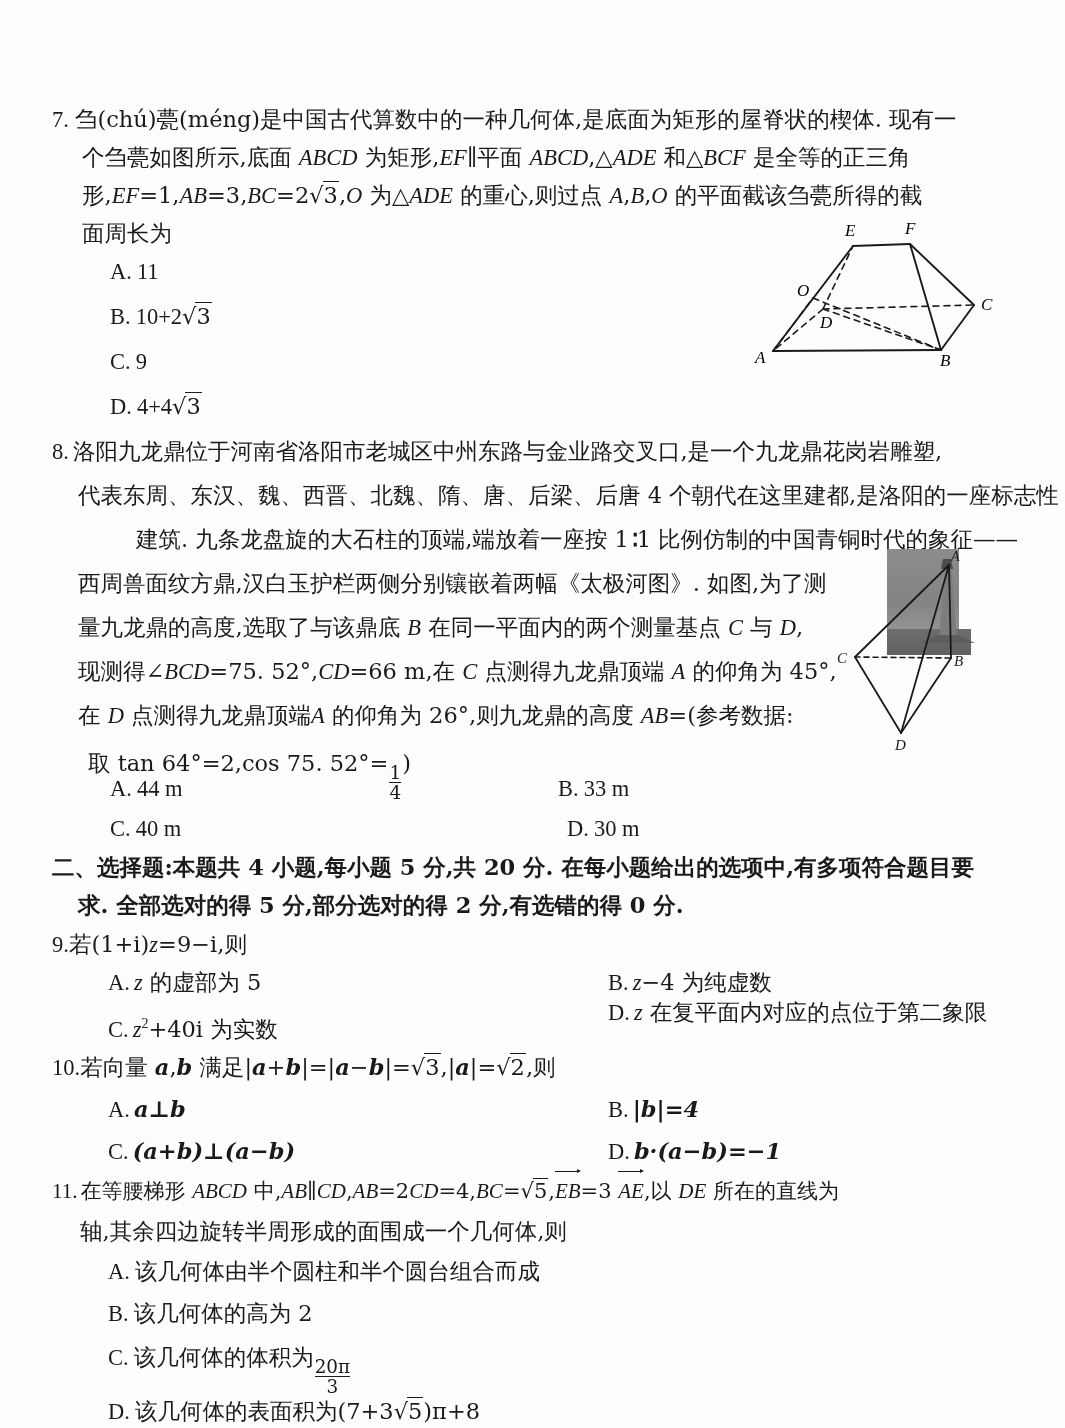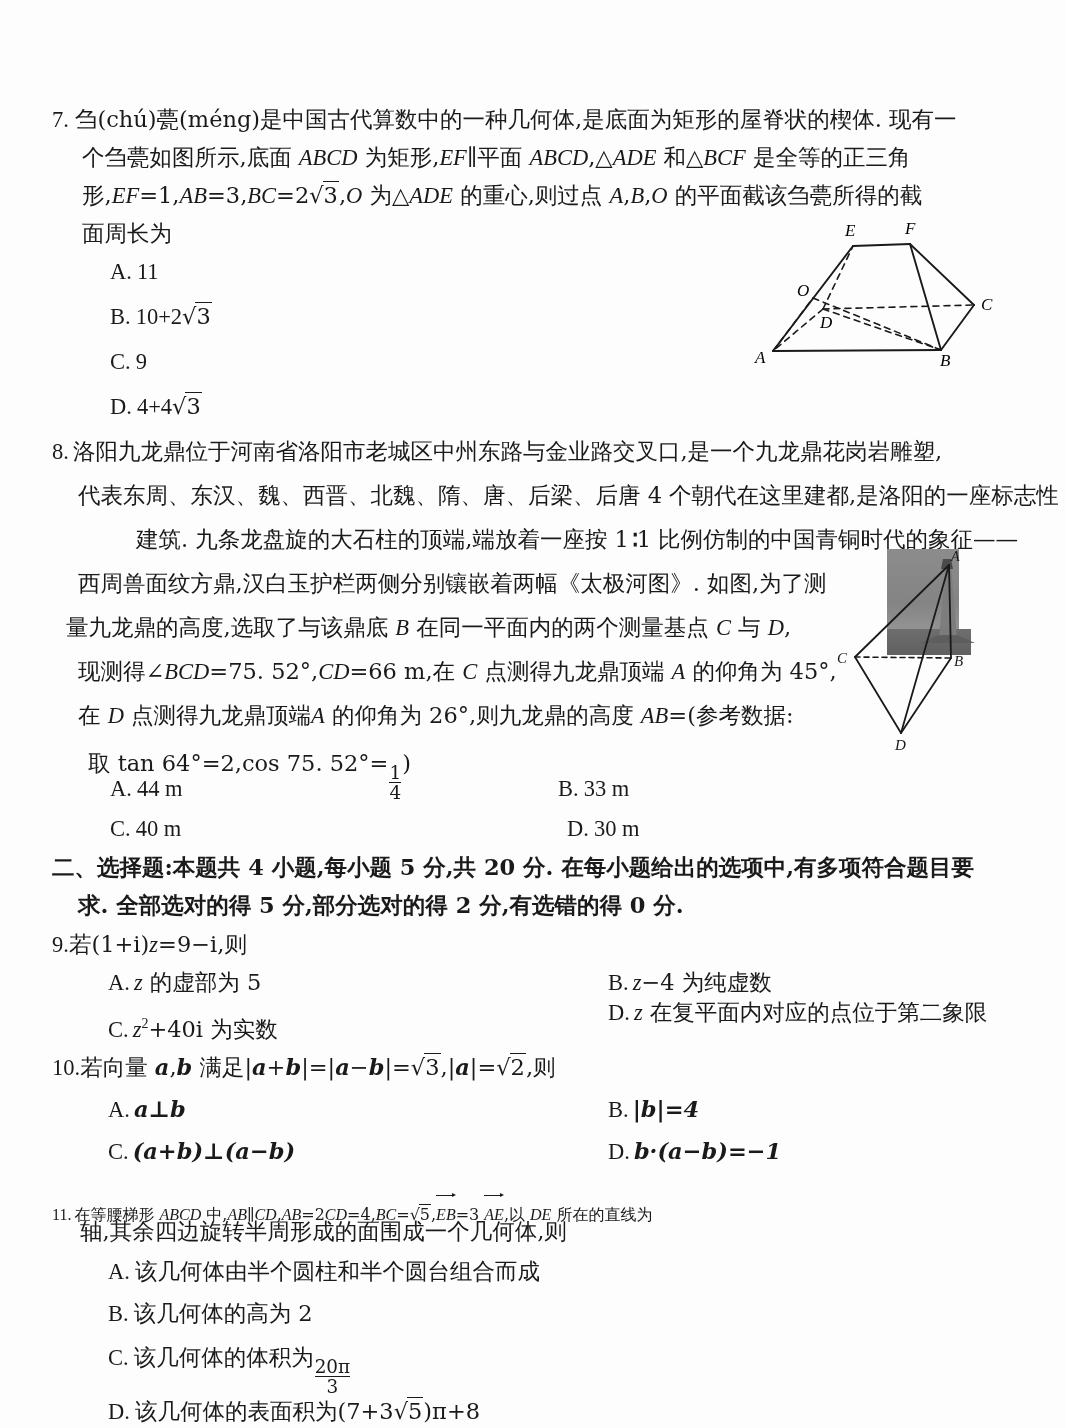--- a/index.html
+++ b/index.html
@@ -25,21 +25,21 @@
 
   
   .qblock { position: absolute; }
   .line {
     font-size: 22.5px;
     line-height: 38px;
     white-space: nowrap;
     letter-spacing: 0px;
   }
   .cn { font-family: "DejaVu Serif", "Liberation Serif", serif; }
-  .it { font-style: italic; font-family: "Liberation Serif", serif; margin-top: 24px; }
+  .it { font-style: italic; font-family: "Liberation Serif", serif; }
   .num { font-family: "Liberation Serif", serif; }
   .bold { font-weight: bold; }
 
   
   .frac {
     display: inline-flex;
     flex-direction: column;
     vertical-align: -0.42em;
     text-align: center;
     font-size: 0.82em;
@@ -178,21 +178,21 @@
   <div class="qblock" style="left:52px; top:432px; width:960px;">
 
     <div class="line cn" style="position:absolute; left:0; top:0;">
       <span class="num">8.</span><span style="display:inline-block;width:4px;"></span><span>洛阳九龙鼎位于河南省洛阳市老城区中州东路与金业路交叉口,是一个九龙鼎花岗岩雕塑,</span>
     </div>
 
     <div class="line cn" style="position:absolute; left:26px; top:44px;">代表东周、东汉、魏、西晋、北魏、隋、唐、后梁、后唐 4 个朝代在这里建都,是洛阳的一座标志性</div>
     <div class="line cn" style="position:absolute; left:40px; top:88px;margin-left:44px;">建筑. 九条龙盘旋的大石柱的顶端,端放着一座按 1∶1 比例仿制的中国青铜时代的象征——</div>
     <div class="line cn" style="position:absolute; left:26px; top:132px;">西周兽面纹方鼎,汉白玉护栏两侧分别镶嵌着两幅《太极河图》. 如图,为了测</div>
 
-    <div class="line cn" style="position:absolute; left:14px; top:176px;">
+    <div class="line cn" style="position:absolute; left:26px; top:176px;">
       <span>量九龙鼎的高度,选取了与该鼎底 </span><span class="it">B</span><span> 在同一平面内的两个测量基点 </span><span class="it">C</span><span> 与 </span><span class="it">D</span><span>,</span>
     </div>
 
     <div class="line cn" style="position:absolute; left:26px; top:220px;">
       <span>现测得∠</span><span class="it">BCD</span><span>=75. 52°,</span><span class="it">CD</span><span>=66 m,在 </span><span class="it">C</span><span> 点测得九龙鼎顶端 </span><span class="it">A</span><span> 的仰角为 45°,</span>
     </div>
 
     <div class="line cn" style="position:absolute; left:26px; top:264px;">
       <span>在 </span><span class="it">D</span><span> 点测得九龙鼎顶端</span><span class="it">A</span><span> 的仰角为 26°,则九龙鼎的高度 </span><span class="it">AB</span><span>=(参考数据:</span>
     </div>
@@ -290,21 +290,21 @@
     </div>
     <div class="opt cn bvec" style="left:56px; top:84px;">
       <span class="num" style="font-weight:normal;font-style:normal">C.</span><span style="display:inline-block;width:4px;"></span><span>(a+b)⊥(a−b)</span>
     </div>
     <div class="opt cn bvec" style="left:556px; top:84px;">
       <span class="num" style="font-weight:normal;font-style:normal">D.</span><span style="display:inline-block;width:4px;"></span><span>b·(a−b)=−1</span>
     </div>
   </div>
 
   <div class="qblock" style="left:52px; top:1170px; width:990px;">
-    <div class="line cn" style="position:absolute; left:0; top:0; font-size:16px;">
+    <div class="line cn" style="position:absolute; left:0; top:0; font-size:21px;">
       <span class="num">11.</span><span style="display:inline-block;width:3px;"></span><span>在等腰梯形 </span><span class="it">ABCD</span><span> 中,</span><span class="it">AB</span><span>∥</span><span class="it">CD</span><span>,</span><span class="it">AB</span><span>=2</span><span class="it">CD</span><span>=4,</span><span class="it">BC</span><span>=</span><span class="rad">√<span class="radicand">5</span></span><span>,</span><span class="it vecbar">EB</span><span>=3 </span><span class="it vecbar">AE</span><span>,以 </span><span class="it">DE</span><span> 所在的直线为</span>
     </div>
 
     <div class="line cn" style="position:absolute; left:28px; top:42px;">轴,其余四边旋转半周形成的面围成一个几何体,则</div>
 
     <div class="opt cn" style="left:56px; top:82px;">
       <span class="num">A.</span><span style="display:inline-block;width:5px;"></span><span>该几何体由半个圆柱和半个圆台组合而成</span>
     </div>
     <div class="opt cn" style="left:56px; top:124px;">
       <span class="num">B.</span><span style="display:inline-block;width:5px;"></span><span>该几何体的高为 2</span>

